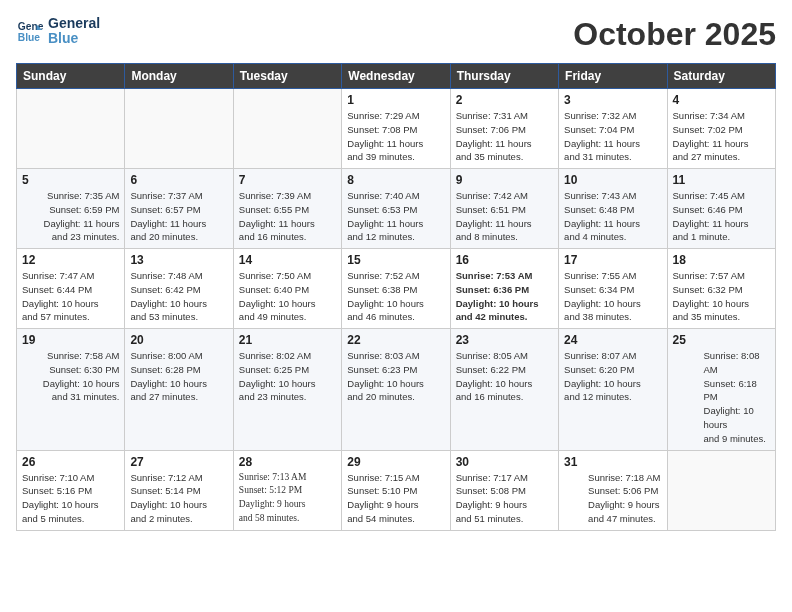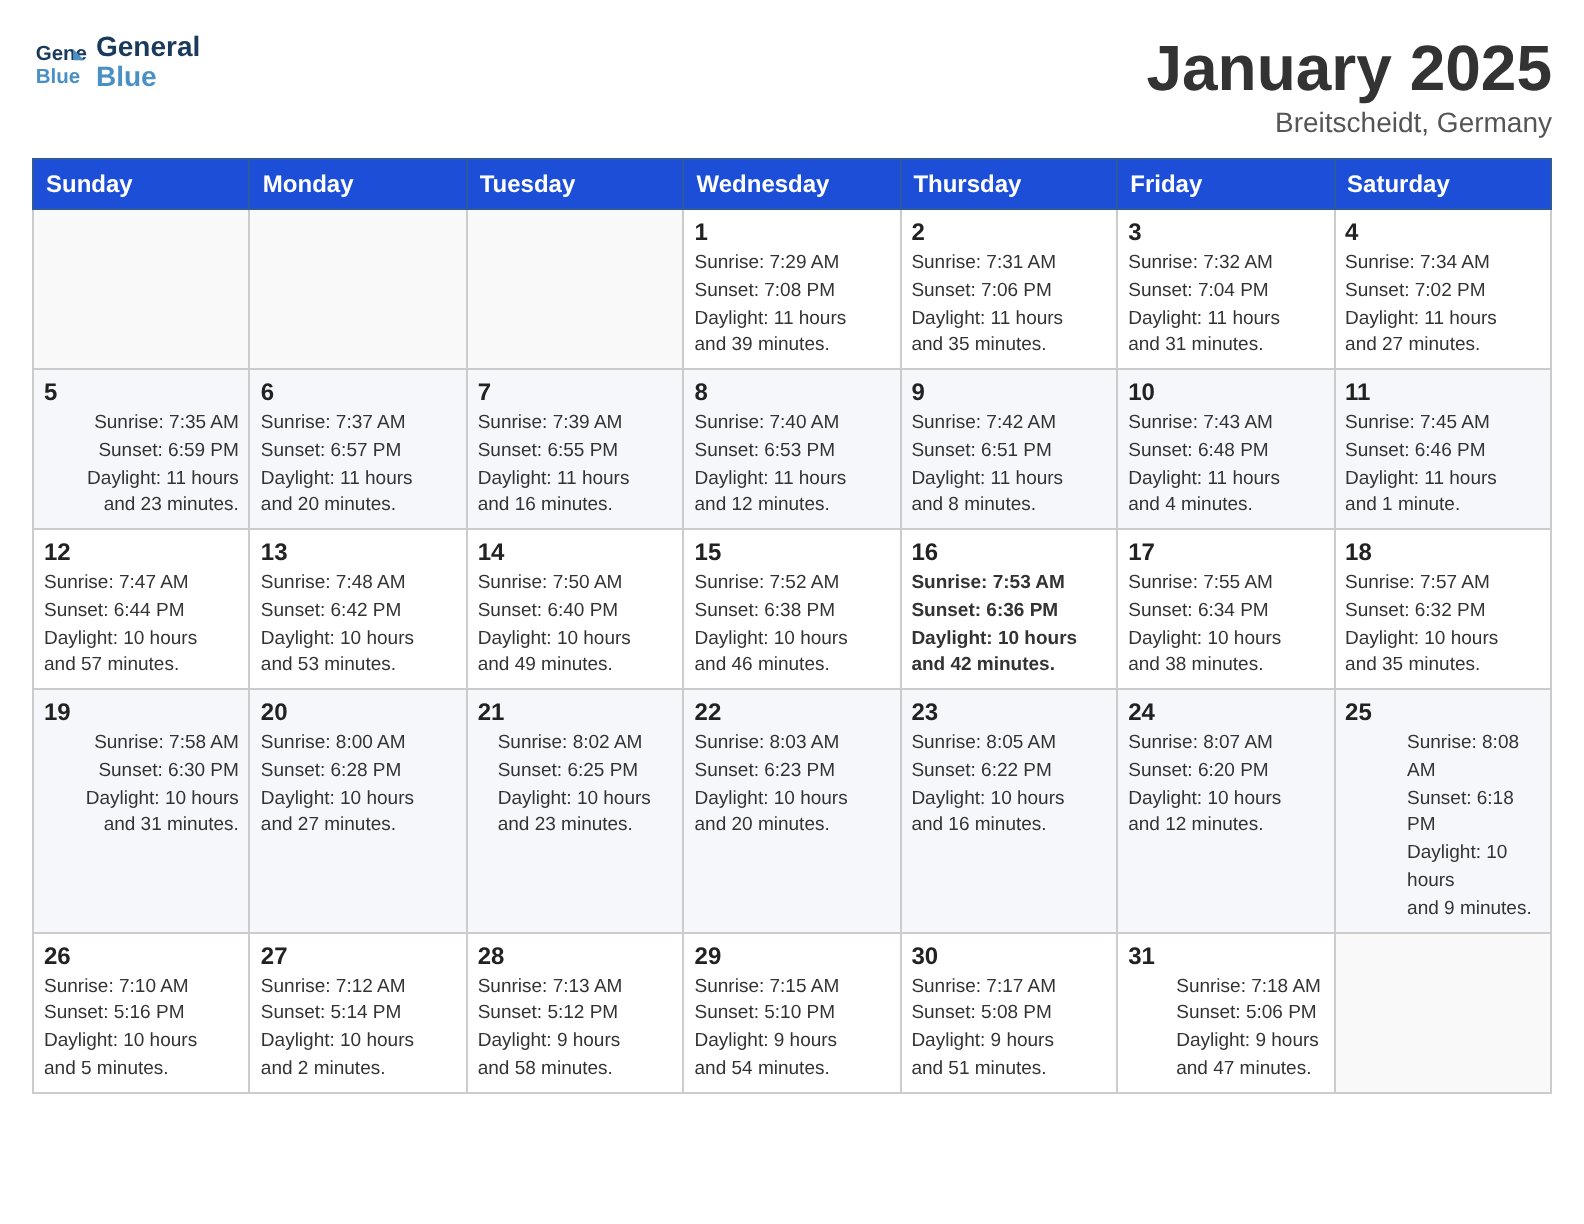--- a/index.html
+++ b/index.html
@@ -36,21 +36,21 @@
     .subtitle {
       font-size: 14px;
       color: #555;
     }
     .calendar {
       width: 100%;
       border-collapse: collapse;
       border: 1px solid #ccc;
     }
     .calendar th {
-      background-color: #1d4ed8;
+      background-color: #404040;
       color: #fff;
       text-align: left;
       padding: 5px 6px;
       font-size: 12px;
       border: 1px solid #2d5a9e;
     }
     .calendar td {
       vertical-align: top;
       border: 1px solid #ccc;
       padding: 4px 5px;
@@ -90,22 +90,21 @@
       <text x="2" y="14" font-size="11" fill="#1a3a5c" font-weight="bold" font-family="Arial">General</text>
       <text x="2" y="26" font-size="11" fill="#4a90c4" font-weight="bold" font-family="Arial">Blue</text>
       <polygon points="22,8 28,14 22,14" fill="#4a90c4"></polygon>
     </svg>
     <div>
       <div style="font-size:14px; font-weight:bold; color:#1a3a5c; line-height:1.1">General</div>
       <div style="font-size:14px; font-weight:bold; color:#4a90c4; line-height:1.1">Blue</div>
     </div>
   </div>
   <div class="title-block">
-    <div class="month-title">January 2025</div>
-    <div class="subtitle">Breitscheidt, Germany</div>
+    <div class="month-title">October 2025</div>
   </div>
 </div>
 
 <table class="calendar">
   <thead>
     <tr>
     <th>Sunday</th>
         <th>Monday</th>
         <th>Tuesday</th>
         <th>Wednesday</th>
@@ -260,21 +259,21 @@
         </td>
         <td>
           <div class="day-num">20</div>
           <div class="day-info" style="white-space: pre-line;">Sunrise: 8:00 AM
 Sunset: 6:28 PM
 Daylight: 10 hours
 and 27 minutes.</div>
         </td>
         <td>
           <div class="day-num">21</div>
-          <div class="day-info" style="white-space: pre-line; margin-left: 10px;">Sunrise: 8:02 AM
+          <div class="day-info" style="white-space: pre-line;">Sunrise: 8:02 AM
 Sunset: 6:25 PM
 Daylight: 10 hours
 and 23 minutes.</div>
         </td>
         <td>
           <div class="day-num">22</div>
           <div class="day-info" style="white-space: pre-line;">Sunrise: 8:03 AM
 Sunset: 6:23 PM
 Daylight: 10 hours
 and 20 minutes.</div>
@@ -311,21 +310,21 @@
         </td>
         <td>
           <div class="day-num">27</div>
           <div class="day-info" style="white-space: pre-line;">Sunrise: 7:12 AM
 Sunset: 5:14 PM
 Daylight: 10 hours
 and 2 minutes.</div>
         </td>
         <td>
           <div class="day-num">28</div>
-          <div class="day-info" style="white-space: pre-line;">Sunrise: 7:13 AM
+          <div class="day-info" style="white-space: pre-line; font-family: Liberation Serif, serif;">Sunrise: 7:13 AM
 Sunset: 5:12 PM
 Daylight: 9 hours
 and 58 minutes.</div>
         </td>
         <td>
           <div class="day-num">29</div>
           <div class="day-info" style="white-space: pre-line;">Sunrise: 7:15 AM
 Sunset: 5:10 PM
 Daylight: 9 hours
 and 54 minutes.</div>

